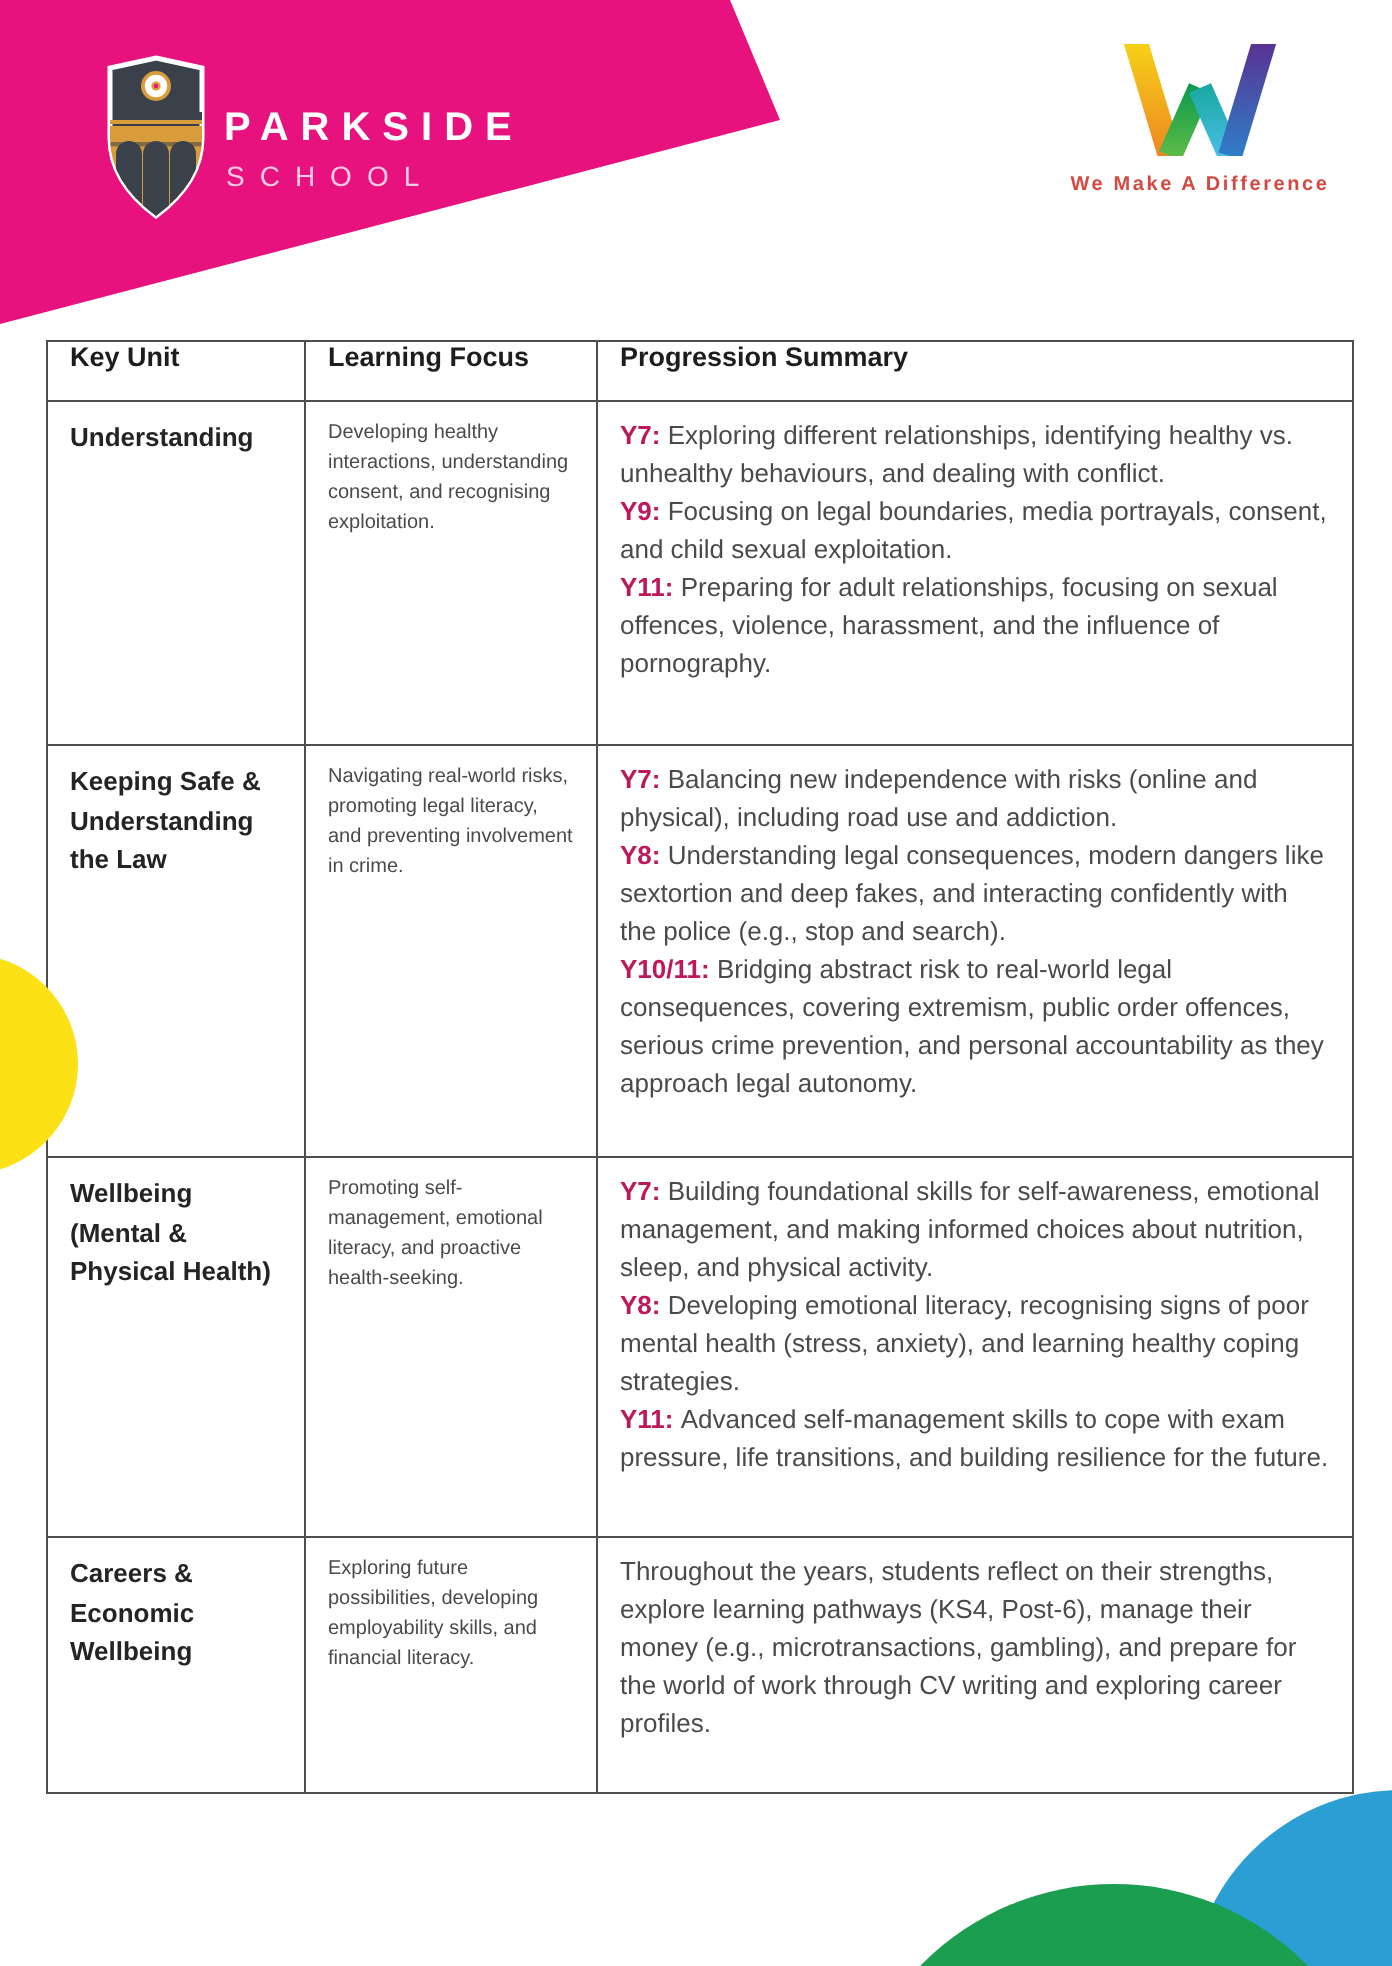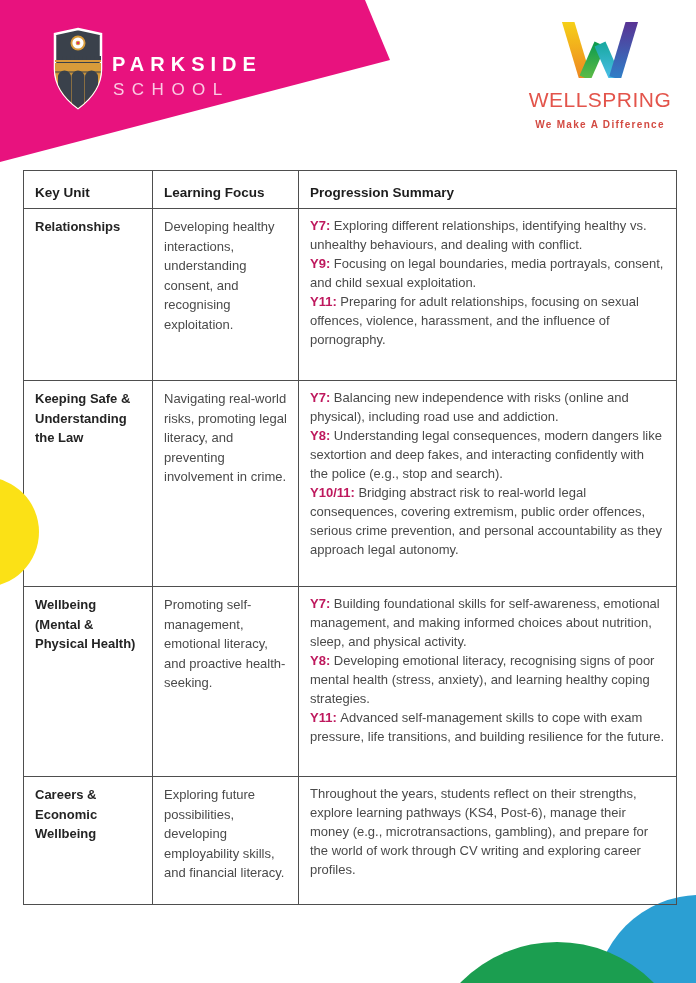--- a/index.html
+++ b/index.html
@@ -30,21 +30,21 @@
   }
 
   
   .crest { position:absolute; left:52px; top:27px; width:52px; height:84px; z-index:2; }
   .school-name {
     position:absolute; left:112px; top:53px; z-index:2;
     color:#ffffff; font-size:20px; font-weight:700; letter-spacing:6px;
   }
   .school-sub {
     position:absolute; left:113px; top:80px; z-index:2;
-    color:rgba(255,255,255,0.78); font-size:17px; font-weight:400; letter-spacing:7.5px;
+    color:rgba(255,255,255,0.78); font-size:14px; font-weight:400; letter-spacing:7.5px;
   }
 
   
   .wellspring { position:absolute; left:505px; top:20px; width:190px; z-index:2; text-align:center; }
   .w-mark { width:84px; height:60px; margin:0 auto; display:block; }
   .trust-name { margin-top:8px; color:#E3544B; font-size:21px; font-weight:500; letter-spacing:0.5px; }
   .trust-tagline { margin-top:7px; color:#D34A42; font-size:10px; font-weight:700; letter-spacing:1.3px; }
 
   
   table.curriculum {
@@ -54,24 +54,24 @@
     color:#4a4a4a;
   }
   table.curriculum col.c1 { width:129px; }
   table.curriculum col.c2 { width:146px; }
   table.curriculum col.c3 { width:378px; }
   table.curriculum th, table.curriculum td {
     border:1px solid #4e4e4e; vertical-align:top; text-align:left;
     padding:8px 11px; background:transparent;
   }
   table.curriculum th {
-    font-size:13.5px; font-weight:700; color:#1d1d1d; height:30px; padding-top:14px;
+    font-size:13.5px; font-weight:700; color:#1d1d1d; height:30px; padding-top:0;
   }
   td.key-unit { font-size:13px; font-weight:700; color:#242424; line-height:1.5; }
-  td.focus { font-size:13px; line-height:1.5; }
+  td.focus { font-size:10px; line-height:1.5; }
   td.progression { font-size:13px; line-height:1.46; }
   td.progression .seg { display:block; }
   td.progression strong { color:#be185d; font-weight:700; }
 </style>
 </head>
 <body>
 
 <div class="page">
 
   <div class="pink-banner"></div>
@@ -135,40 +135,39 @@
             <rect x="0" y="2" width="84" height="56"></rect>
           </clipPath>
       </defs>
       <g clip-path="url(#wclip)" stroke-width="12" fill="none" stroke-linecap="butt">
         <line x1="9" y1="-2" x2="27" y2="58" stroke="url(#g1)"></line>
         <line x1="27" y1="58" x2="42" y2="24" stroke="url(#g2)"></line>
         <line x1="42" y1="24" x2="57" y2="58" stroke="url(#g3)"></line>
         <line x1="57" y1="58" x2="75" y2="-2" stroke="url(#g4)"></line>
       </g>
     </svg>
-    <div class="trust-name">WELLSPRING</div>
     <div class="trust-tagline">We Make A Difference</div>
   </div>
 
   <table class="curriculum">
     <colgroup>
         <col class="c1">
         <col class="c2">
         <col class="c3">
       </colgroup>
     <thead>
         <tr id="table-head-row">
           <th>Key Unit</th>
           <th>Learning Focus</th>
           <th>Progression Summary</th>
         </tr>
       </thead>
     <tbody id="table-body">
         <tr style="height: 172px;">
-          <td class="key-unit">Relationships</td>
+          <td class="key-unit">Understanding</td>
           <td class="focus">Developing healthy interactions, understanding consent, and recognising exploitation.</td>
           <td class="progression">
             <span class="seg"><strong>Y7: </strong>Exploring different relationships, identifying healthy vs. unhealthy behaviours, and dealing with conflict.</span>
             <span class="seg"><strong>Y9: </strong>Focusing on legal boundaries, media portrayals, consent, and child sexual exploitation.</span>
             <span class="seg"><strong>Y11: </strong>Preparing for adult relationships, focusing on sexual offences, violence, harassment, and the influence of pornography.</span>
           </td>
         </tr>
         <tr style="height: 206px;">
           <td class="key-unit">Keeping Safe &amp; Understanding the Law</td>
           <td class="focus">Navigating real-world risks, promoting legal literacy, and preventing involvement in crime.</td>

